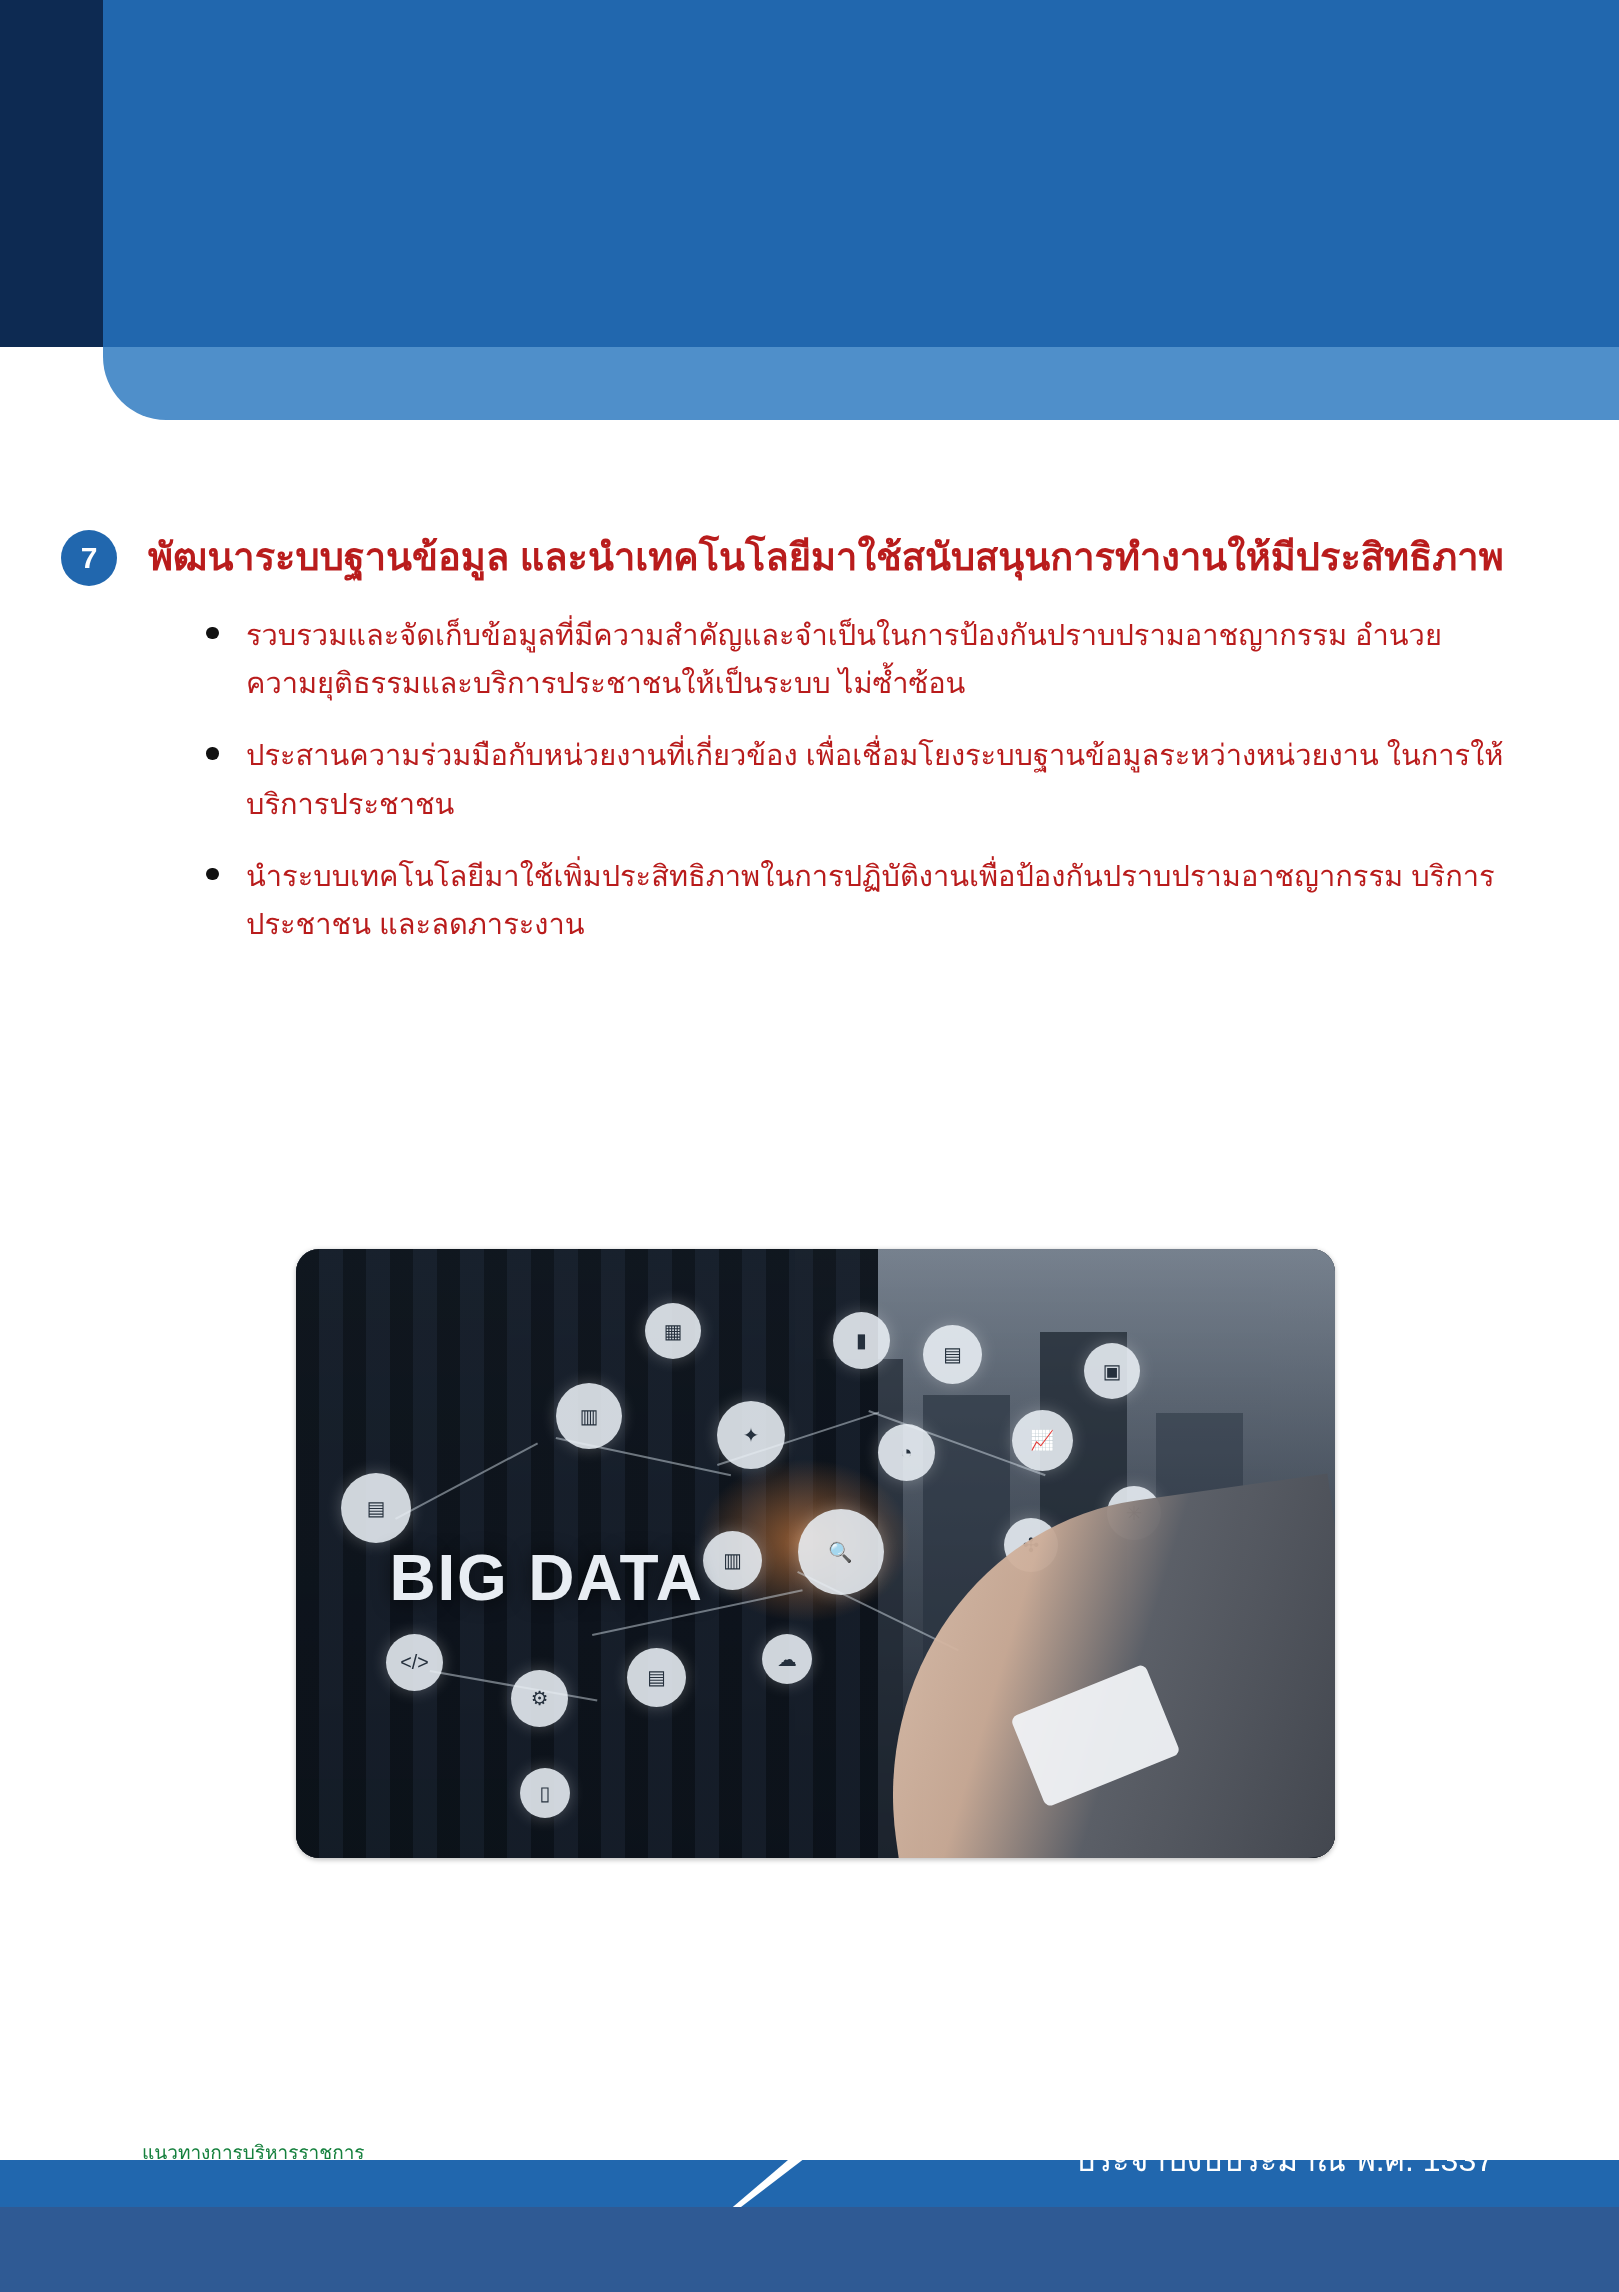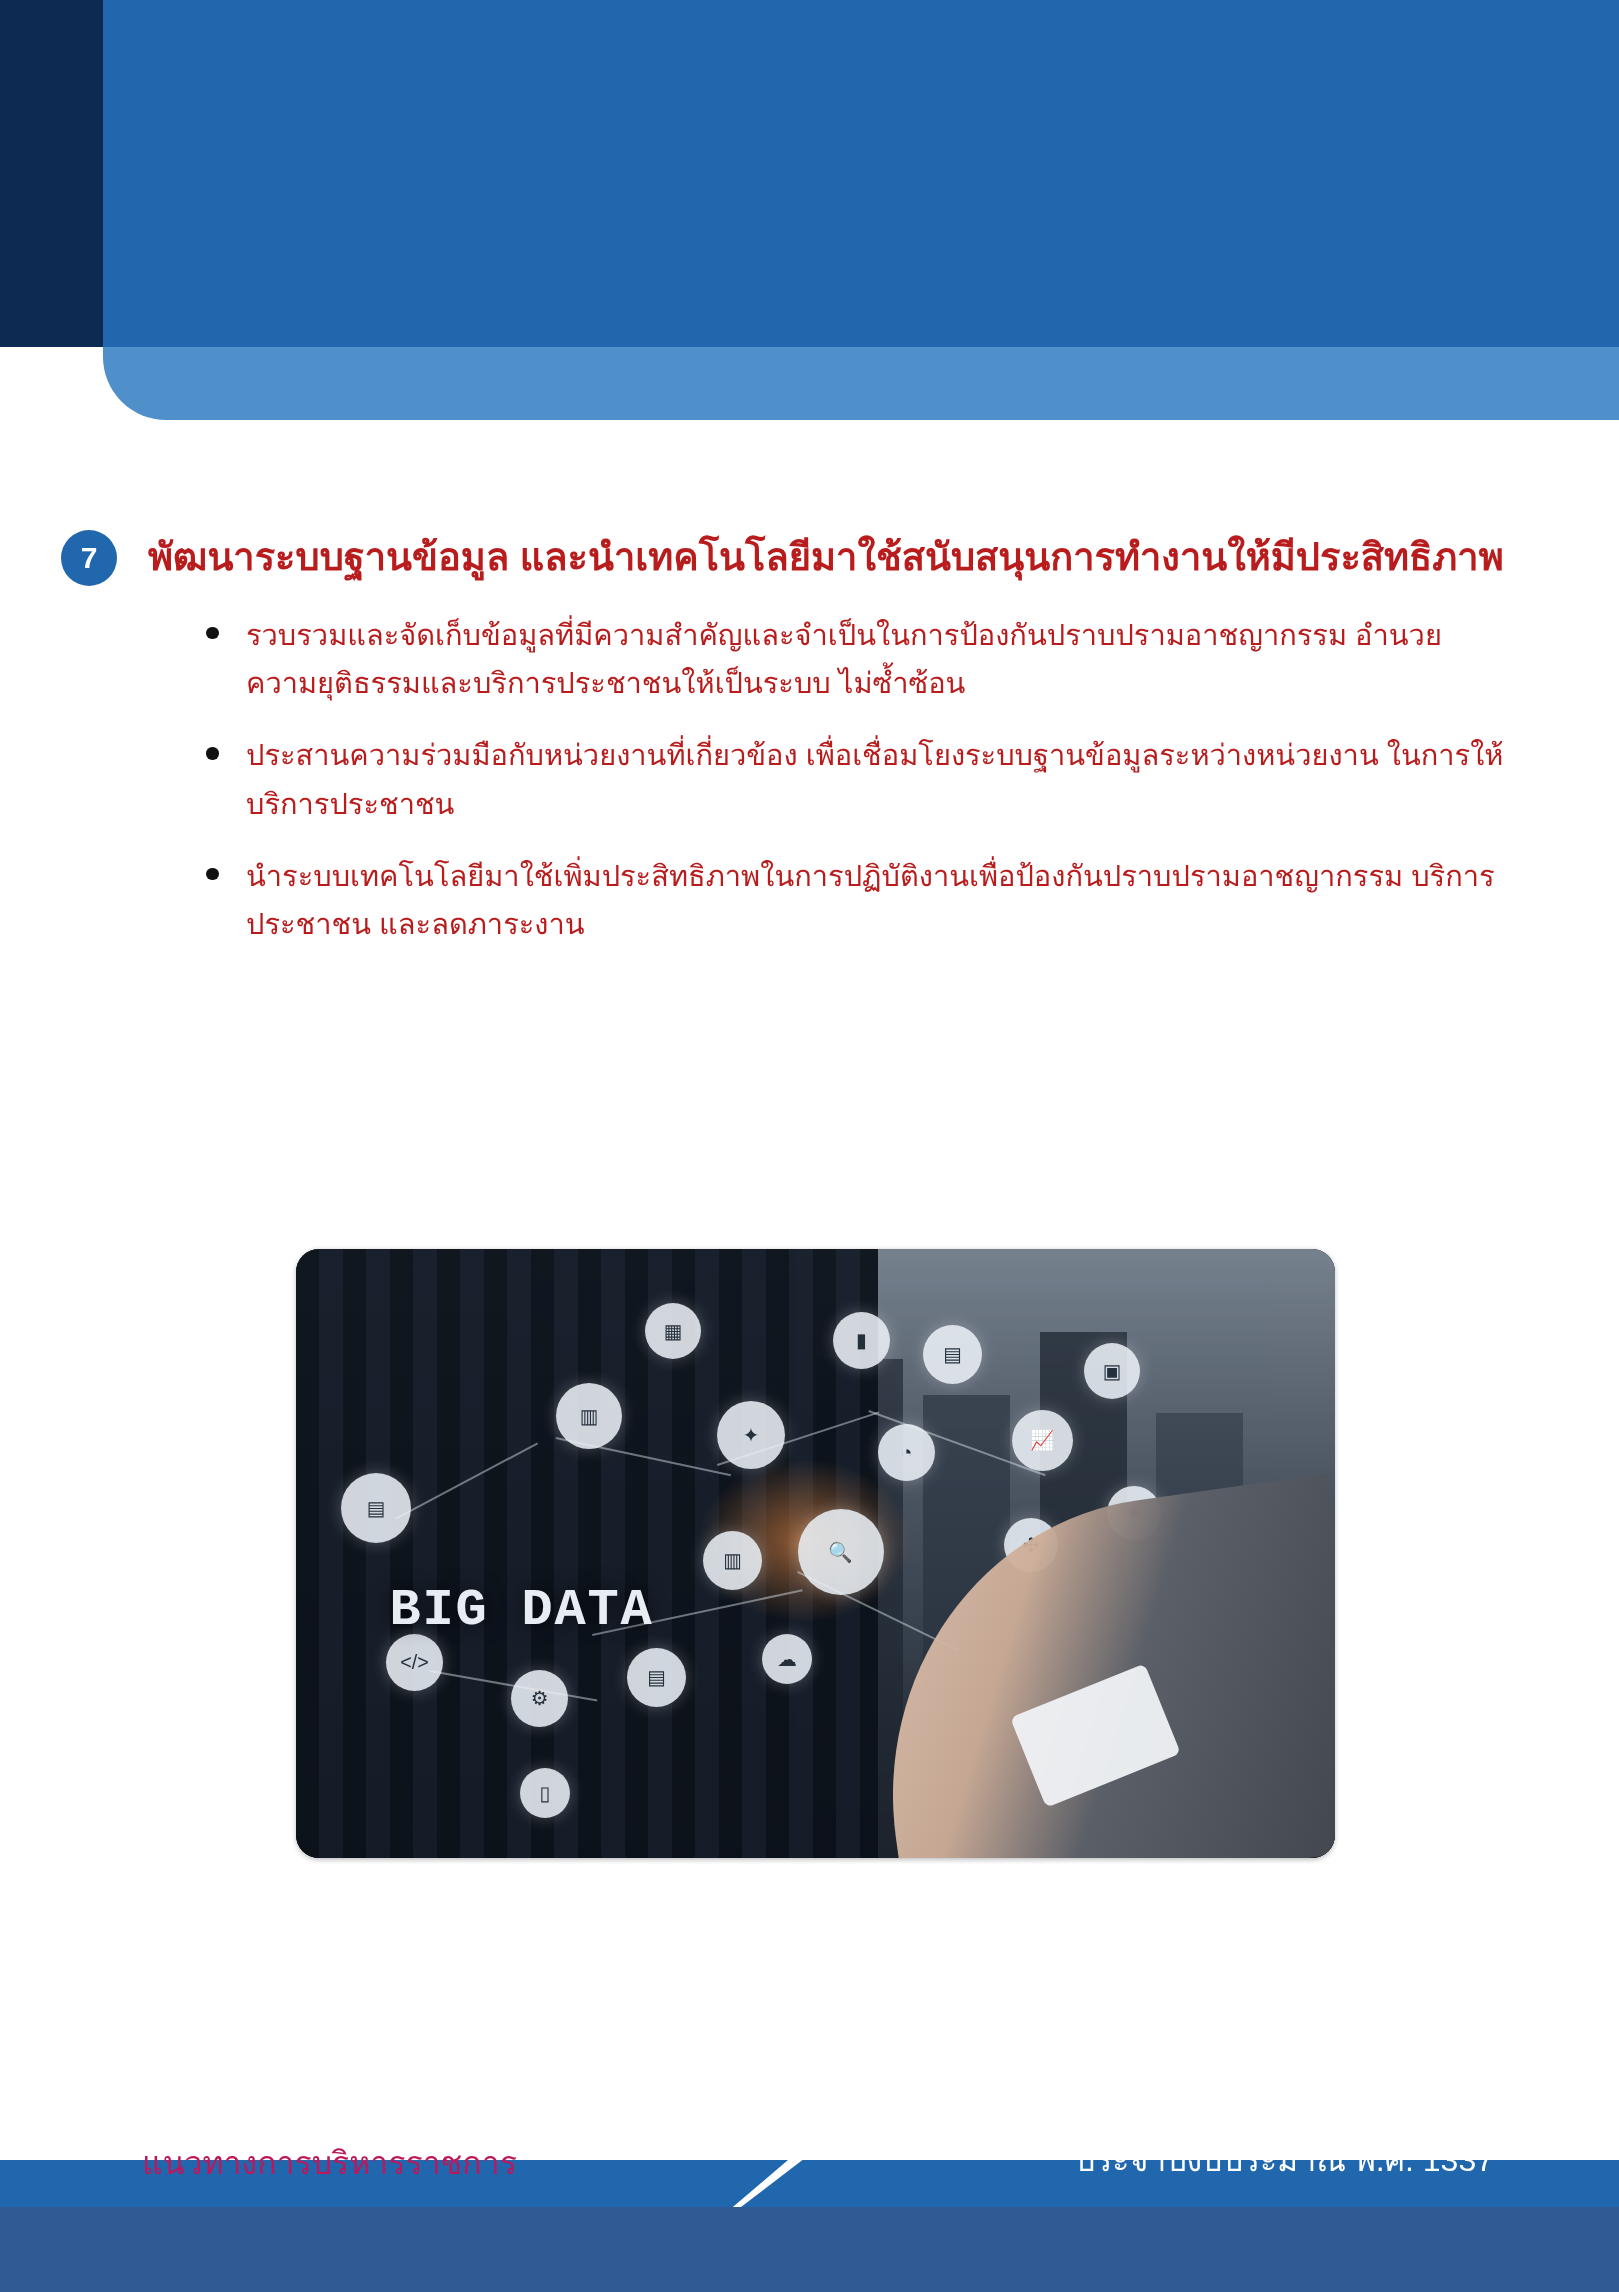--- a/index.html
+++ b/index.html
@@ -170,27 +170,26 @@
     position: absolute;
     left: 46%; top: 46%;
     width: 304px; height: 233px;
     transform: translate(-40%,-45%);
     background: radial-gradient(closest-side, rgba(255,150,70,.55), rgba(255,120,40,0) 70%);
   }
   .fig-bigdata {
     position: absolute;
     left: 9%;
     top: 48%;
-    font-size: 52px;
+    font-size: 64px;
     font-weight: bold;
     letter-spacing: 1.8px;
     color: #e8edf3;
     text-shadow: 0 0 19.7px rgba(0,0,0,.7);
-    font-family: Liberation Mono, monospace;
-    margin-top: 40px;
+    font-family: Liberation Sans, sans-serif;
   }
   .node {
     position: absolute;
     border-radius: 50%;
     background: rgba(235,240,246,.88);
     color: #25303d;
     display: flex;
     align-items: center;
     justify-content: center;
     font-size: 19.7px;
@@ -254,22 +253,22 @@
     left: 0;
     bottom: 0;
     width: 1619px;
     height: 86px;
     background: #2f5a94;
   }
   .footer-left {
     position: absolute;
     left: 142px;
     top: 23px;
-    color: #be185d;
-    font-size: 32px;
+    color: #15803d;
+    font-size: 19px;
   }
   .footer-right {
     position: absolute;
     right: 125px;
     top: 19.7px;
     color: #ffffff;
     font-size: 32px;
   }
 </style>
 </head>

